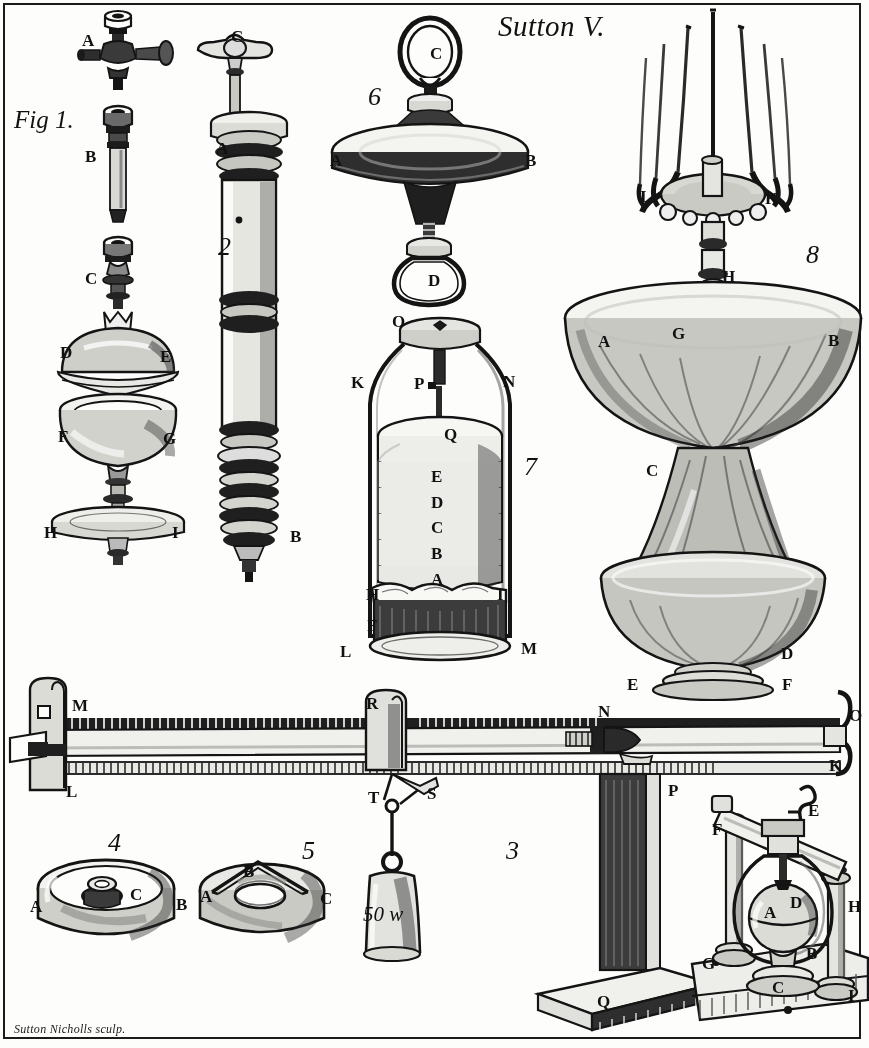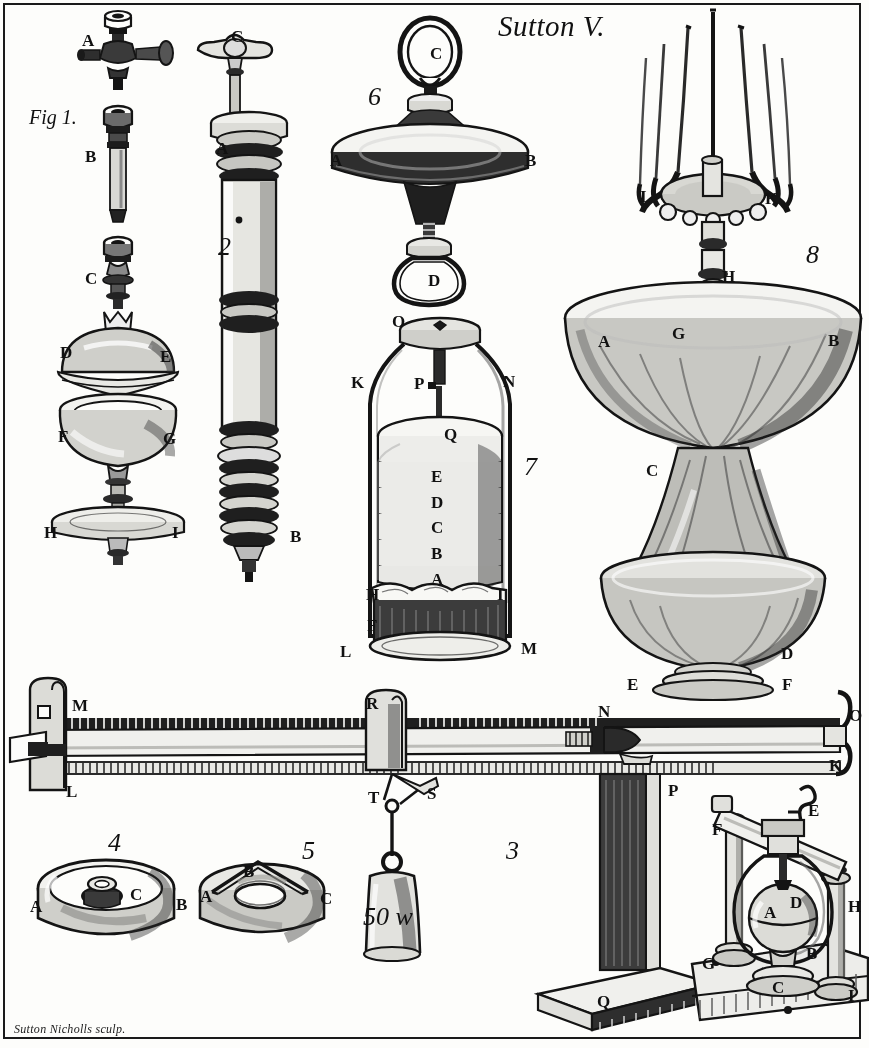--- a/index.html
+++ b/index.html
@@ -4,21 +4,21 @@
 <style>
   html,body{margin:0;padding:0;background:#ffffff;}
   body{width:869px;height:1048px;font-family:"Liberation Serif",serif;}
   #plate{position:relative;width:869px;height:1048px;background:#fdfdfb;overflow:hidden;}
   .border-frame{position:absolute;left:3px;top:3px;width:858px;height:1036px;border:2px solid #1a1a1a;box-sizing:border-box;}
   .lbl{position:absolute;font-family:"Liberation Serif",serif;font-weight:bold;color:#111;line-height:1;letter-spacing:0px;}
   .lbl.cap{font-size:17px;}
   .fignum{position:absolute;font-family:"Liberation Serif",serif;font-style:italic;font-size:26px;color:#111;}
   .script{position:absolute;font-family:"Liberation Serif",serif;font-style:italic;color:#111;}
   .plate-title{font-size:29px;letter-spacing:0.5px;}
-  .fig1-title{font-size:20px;margin-left:15px;}
+  .fig1-title{font-size:25px;}
   .sig{position:absolute;font-family:"Liberation Serif",serif;font-style:italic;font-size:12px;color:#1a1a1a;letter-spacing:0.3px;}
   svg{position:absolute;left:0;top:0;overflow:visible;}
   .ink{fill:#141414;}
 </style>
 </head>
 <body>
 
 <div id="plate">
 
   <div class="border-frame"></div>
@@ -455,21 +455,21 @@
   </svg>
 
   <div class="fignum" style="left:218px;top:232px;">2</div>
   <div class="fignum" style="left:368px;top:82px;">6</div>
   <div class="fignum" style="left:524px;top:452px;">7</div>
   <div class="fignum" style="left:806px;top:240px;">8</div>
   <div class="fignum" style="left:506px;top:836px;">3</div>
   <div class="fignum" style="left:108px;top:828px;">4</div>
   <div class="fignum" style="left:302px;top:836px;">5</div>
 
-  <div class="script" style="left:363px;top:902px;font-size:26px;">50 w</div>
+  <div class="script" style="left:363px;top:902px;font-size:21px;">50 w</div>
 
   <div id="label-layer">
       <div class="lbl cap" style="left: 82px; top: 32px;">A</div>
       <div class="lbl cap" style="left: 85px; top: 148px;">B</div>
       <div class="lbl cap" style="left: 85px; top: 270px;">C</div>
       <div class="lbl cap" style="left: 60px; top: 344px;">D</div>
       <div class="lbl cap" style="left: 160px; top: 348px;">E</div>
       <div class="lbl cap" style="left: 58px; top: 428px;">F</div>
       <div class="lbl cap" style="left: 163px; top: 430px;">G</div>
       <div class="lbl cap" style="left: 44px; top: 524px;">H</div>

